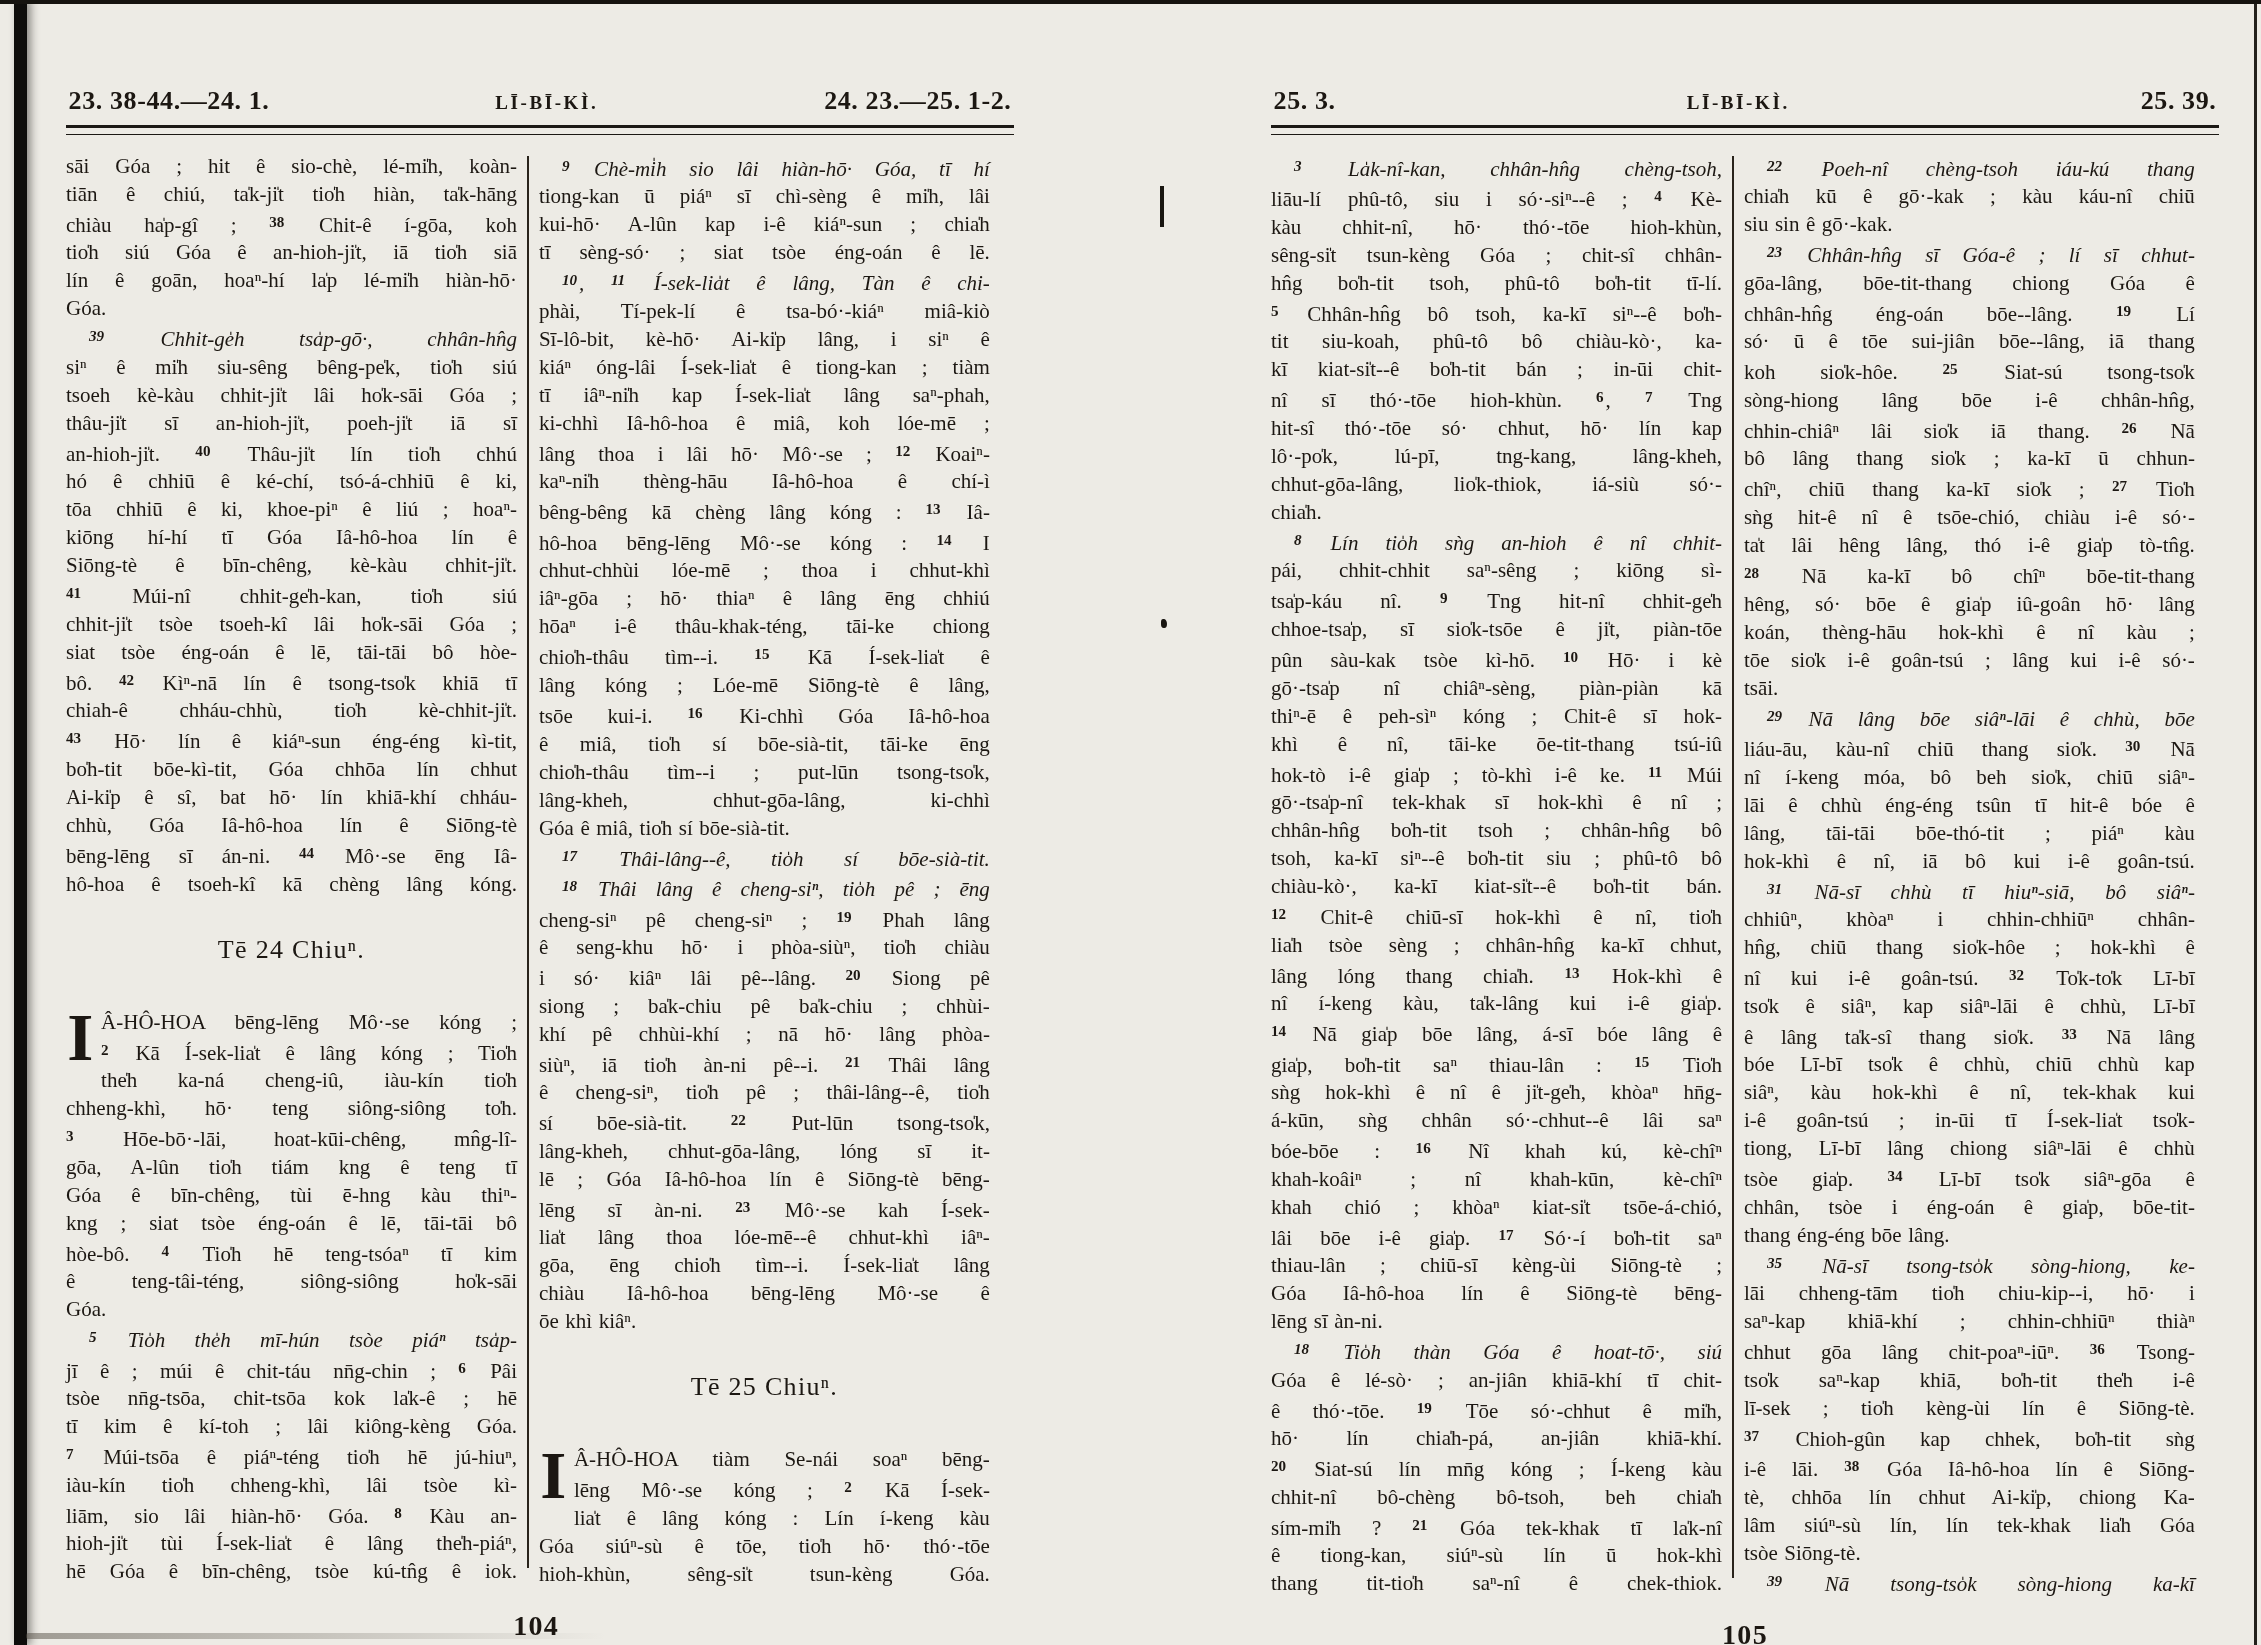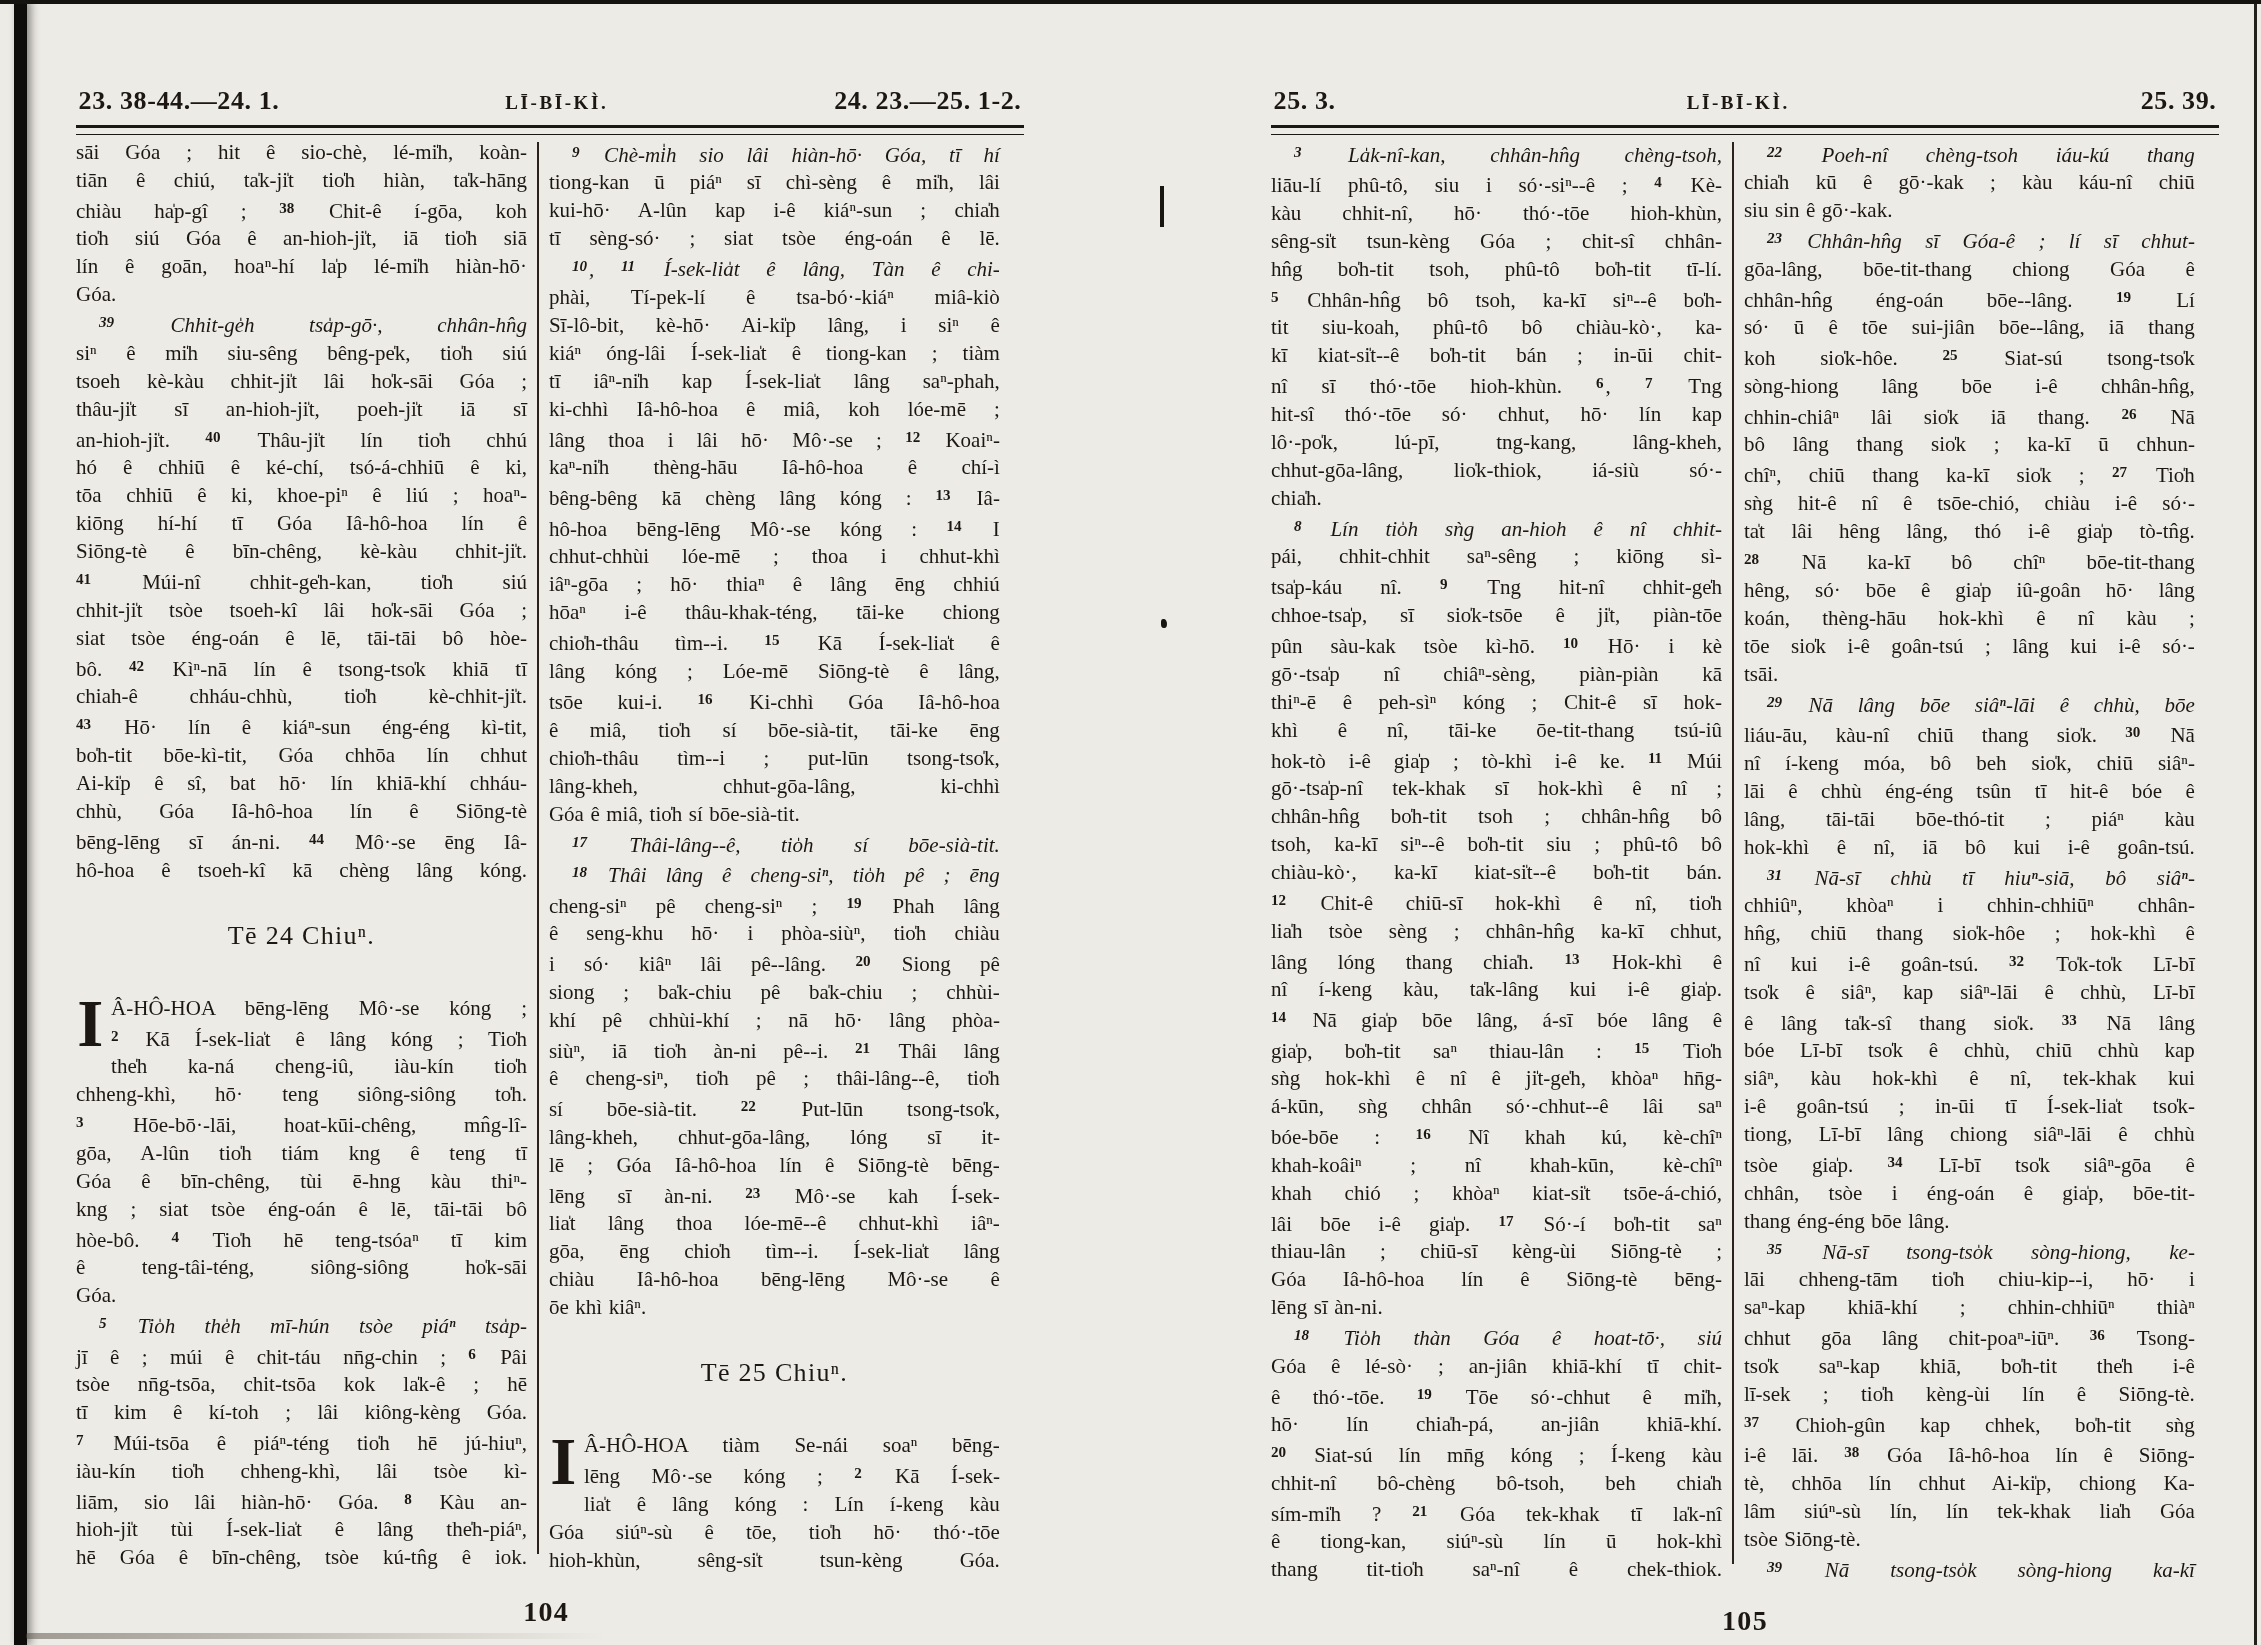--- a/index.html
+++ b/index.html
@@ -11,29 +11,29 @@
   }
   
   .edge-left{position:absolute;left:14px;top:0;width:13px;height:1645px;background:#0e0d0b;box-shadow:3.9px 0 9px rgba(20,18,14,.45);}
   .edge-right{position:absolute;right:3.9px;top:0;width:3.2px;height:1645px;background:#23201b;}
   .edge-top{position:absolute;left:0;top:0;width:2261px;height:3.9px;background:#15130f;}
   .gutter-tick{position:absolute;left:1160px;top:186px;width:3.9px;height:41px;background:#191611;}
   .gutter-dot{position:absolute;left:1161px;top:619px;width:5.8px;height:9px;background:#191611;border-radius:40% 60% 50% 50%;}
   .bottom-smudge{position:absolute;left:26px;bottom:6.4px;width:580px;height:5.2px;background:linear-gradient(to right,#504a40,rgba(80,74,64,0));opacity:.5;border-radius:2.6px;}
 
   .page{position:absolute;top:86px;width:948px;}
-  #page-left{left:76px;}
+  #page-left{left:66px;}
   #page-right{left:1271px;}
 
   .running-head{display:flex;justify-content:space-between;align-items:baseline;font-weight:bold;padding:0 2.6px;}
   .rh-side{font-size:26px;letter-spacing:0.6px;}
   .rh-title{font-size:19px;letter-spacing:2.6px;}
   .head-rule{margin-top:9px;border-top:3.2px solid #1b1814;border-bottom:1.9px solid #1b1814;height:5.8px;}
 
-  .cols{display:flex;margin-top:3px;}
+  .cols{display:flex;margin-top:17px;}
   .col{flex:0 0 451px;}
   .col-divider{width:1.9px;background:#29231b;margin:3.9px 9.7px 19.3px 10.3px;}
 
   .line{
     font-size:21px;line-height:28px;
     text-align:justify;text-align-last:justify;
     word-spacing:1.3px;white-space:normal;
   }
   .line.short{text-align-last:left;font-family:Liberation Serif, serif;}
   .para{margin:0;}

